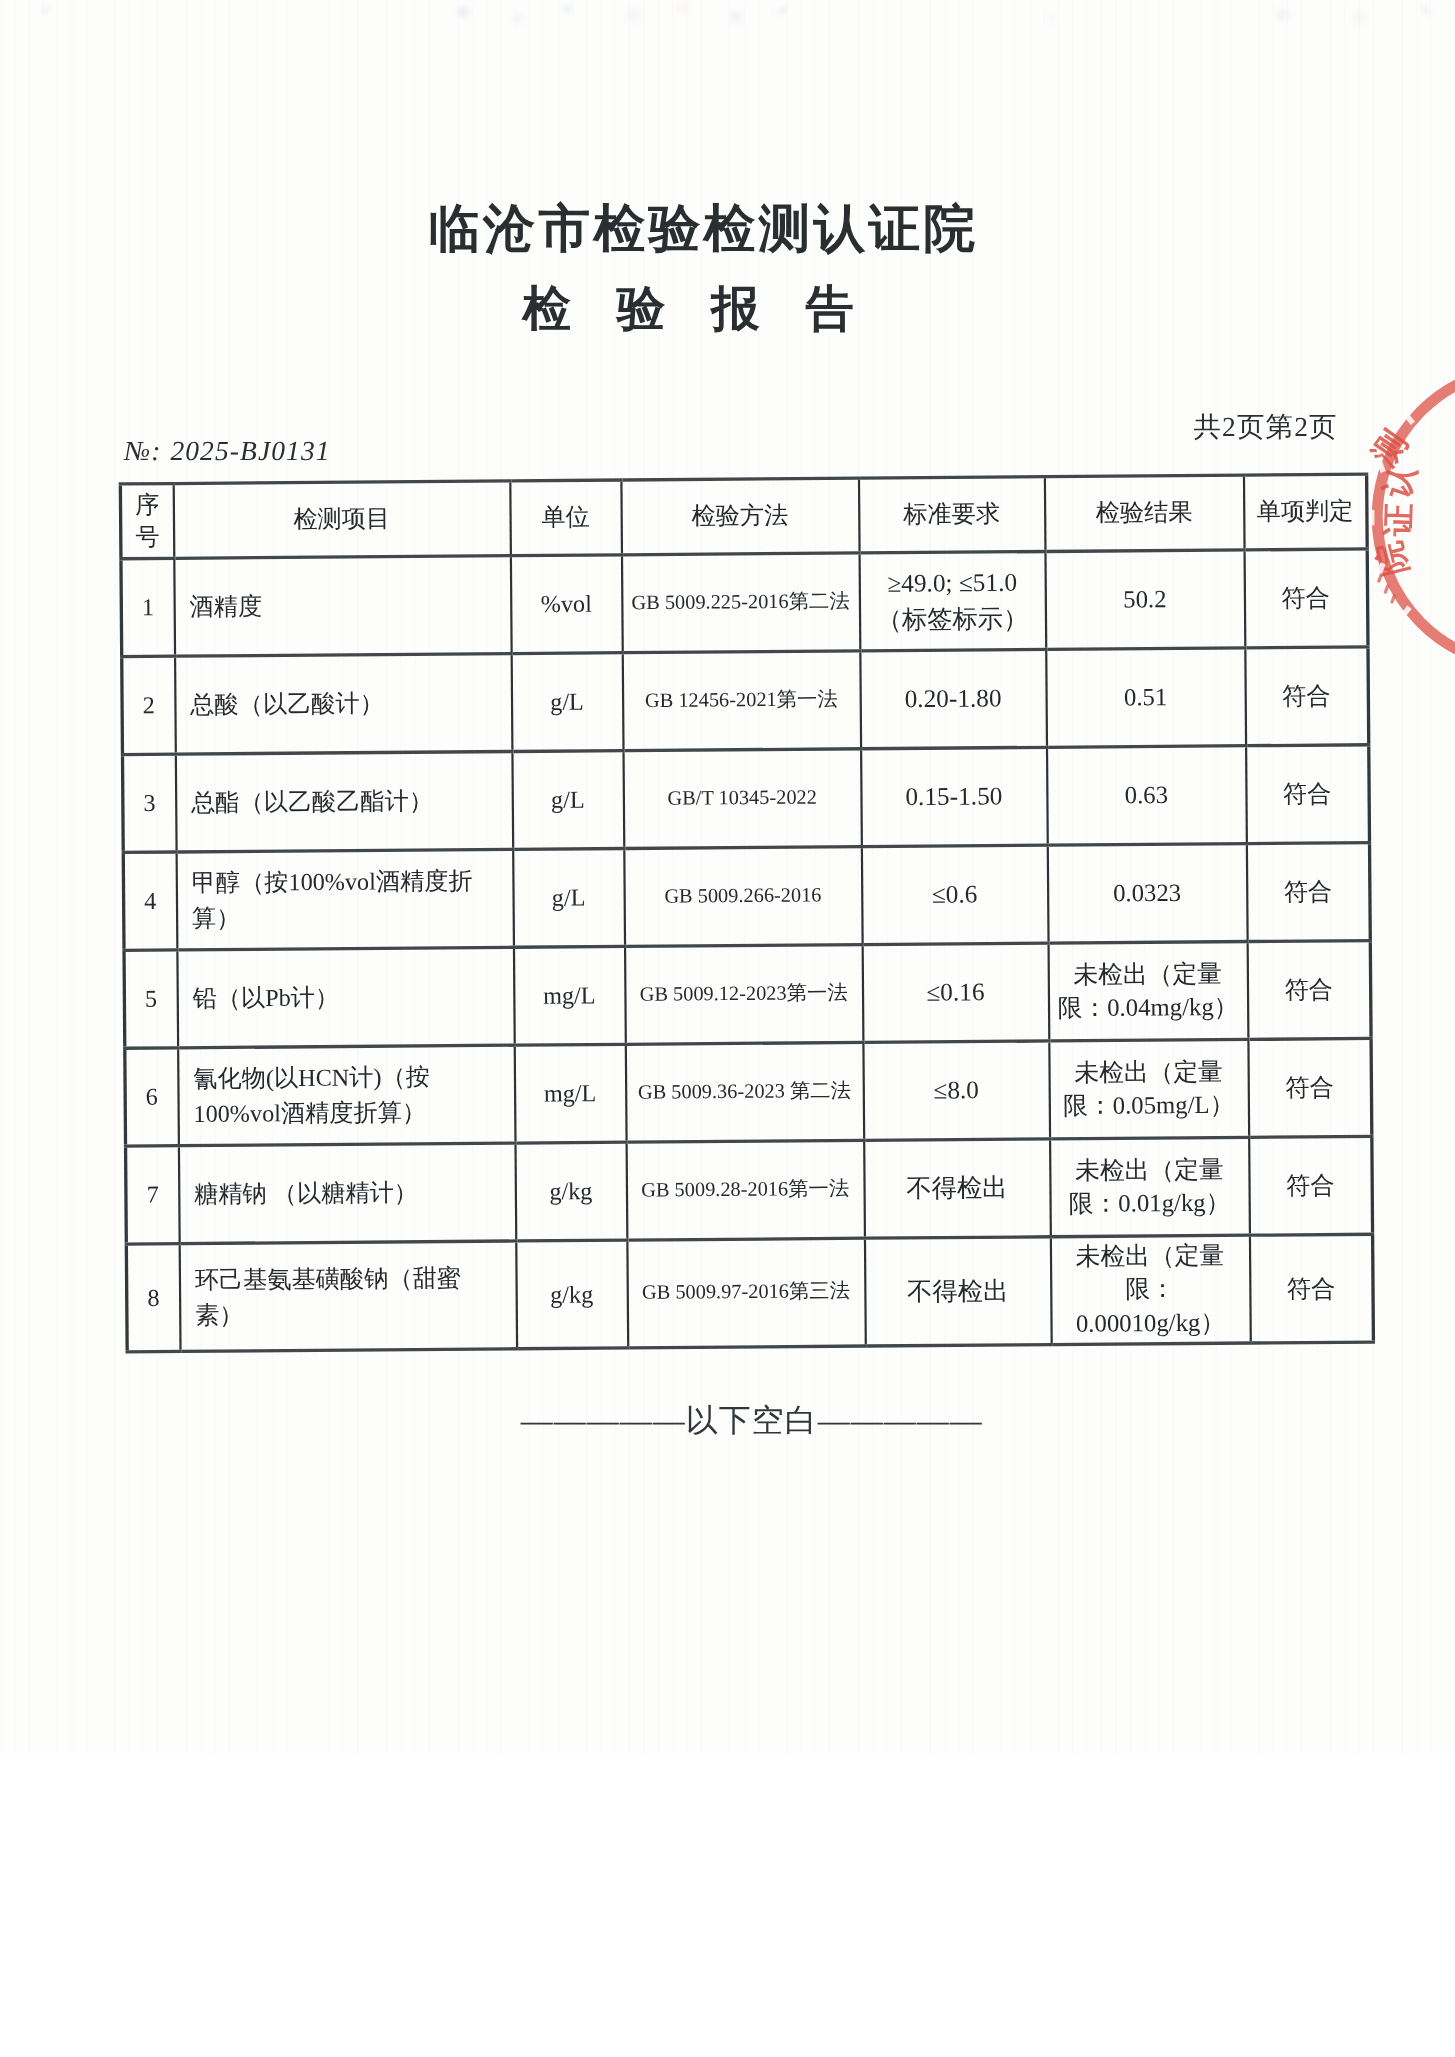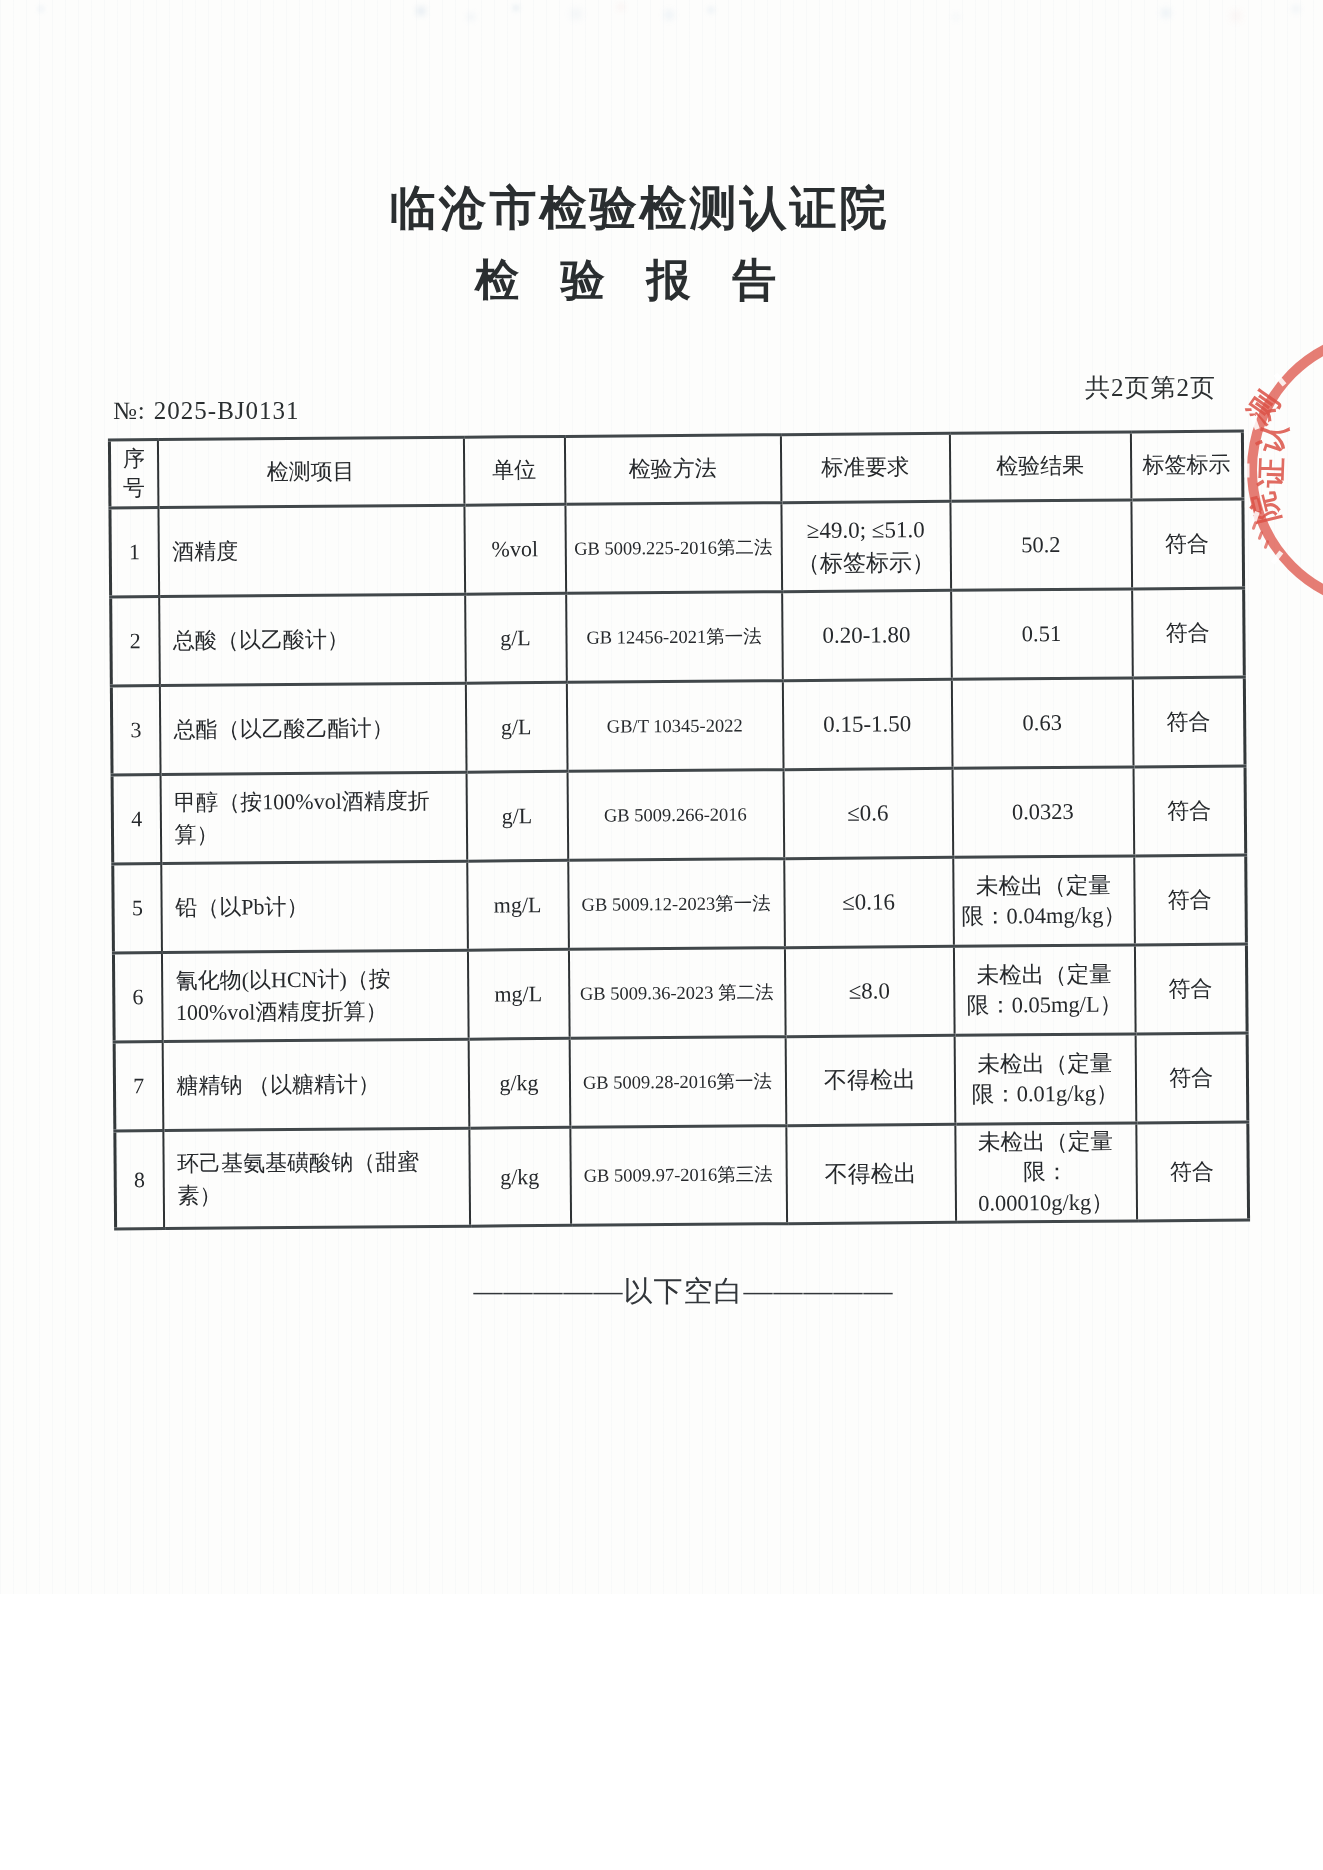--- a/index.html
+++ b/index.html
@@ -42,21 +42,21 @@
     font-size:44px;font-weight:700;letter-spacing:0.95em;
     color:#2a2e30;
     transform:translateX(-15px);
   }
   .page-info{
     position:absolute;top:371px;right:107px;
     font-size:25px;color:#2b2f31;letter-spacing:1px;
   }
   .report-no{
     position:absolute;top:397px;left:113px;
-    font-size:25px;color:#2b2f31;letter-spacing:1px;
+    font-size:25px;color:#2b2f31;letter-spacing:1px;font-style:italic;
   }
   .report-no .no-val{margin-left:8px;}
   .report-table{
     position:absolute;top:434px;left:111px;
     width:1133px;
     table-layout:fixed;
     border-collapse:collapse;
     transform:rotate(-0.45deg);
     transform-origin:50% 50%;
   }
@@ -153,21 +153,21 @@
       <col style="width:112px">
     </colgroup>
     <thead>
       <tr>
         <th>序号</th>
         <th>检测项目</th>
         <th>单位</th>
         <th>检验方法</th>
         <th>标准要求</th>
         <th>检验结果</th>
-        <th>标签标示</th>
+        <th>单项判定</th>
       </tr>
     </thead>
     <tbody>
         <tr>
       <td class="c-no">1</td>
       <td class="c-item">酒精度</td>
       <td class="c-unit">%vol</td>
       <td class="c-method">GB 5009.225-2016第二法</td>
       <td class="c-standard">≥49.0; ≤51.0
 （标签标示）</td>

